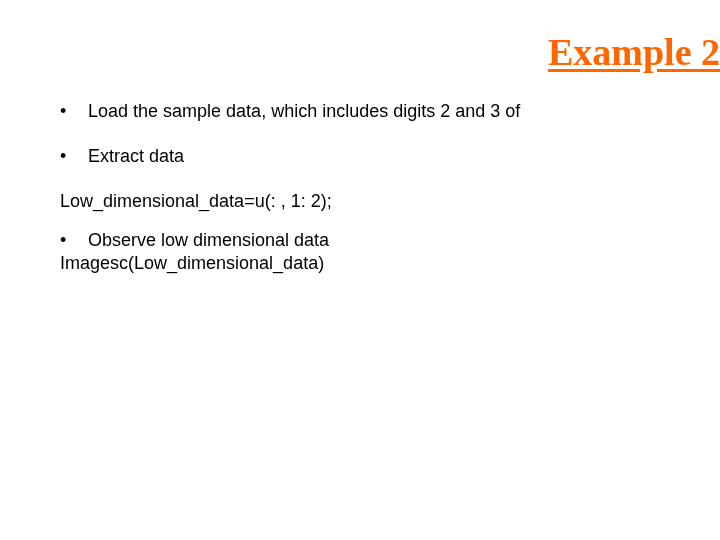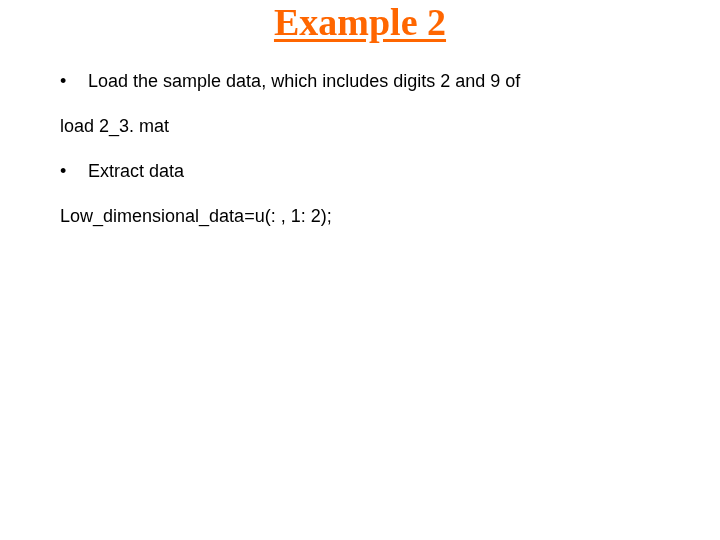--- a/index.html
+++ b/index.html
@@ -12,25 +12,26 @@
     color: #000000;
     overflow: hidden;
   }
   .slide {
     width: 720px;
     height: 540px;
     position: relative;
     box-sizing: border-box;
   }
   .title {
-    text-align: center;
+    text-align: right;
     font-family: "Times New Roman", Times, serif;
     font-weight: bold;
     color: #ff6600;
     font-size: 38px;
+    padding-top: 30px;
     text-decoration: underline;
     text-underline-offset: 4px;
   }
   .body {
     padding: 26px 60px 0 60px;
     font-size: 18px;
     line-height: 1.28;
   }
   .para {
     margin: 0 0 22px 0;
@@ -44,28 +45,31 @@
 </head>
 <body>
 
 <div class="slide">
 
   <div class="title">Example 2</div>
 
   <div class="body">
 
     <div class="para">
-      <span class="bullet">•</span><span>Load the sample data, which includes  digits 2 and 9 of</span><br>
+      <span class="bullet">•</span><span>Load the sample data, which includes  digits 2 and 3 of</span><br>
     </div>
 
-    <div class="para">load 2_3. mat</div>
 
 
 
     <div class="para">
       <span class="bullet">•</span><span>Extract data</span>
     </div>
 
     <div class="para" style="margin-bottom:16px">Low_dimensional_data=u(: , 1: 2);</div>
+    <div class="para" style="margin-bottom:0">
+      <span class="bullet">•</span><span>Observe low dimensional data</span>
+    </div>
+    <div class="para">Imagesc(Low_dimensional_data)</div>
 
   </div>
 
 </div>
 
 </body></html>

